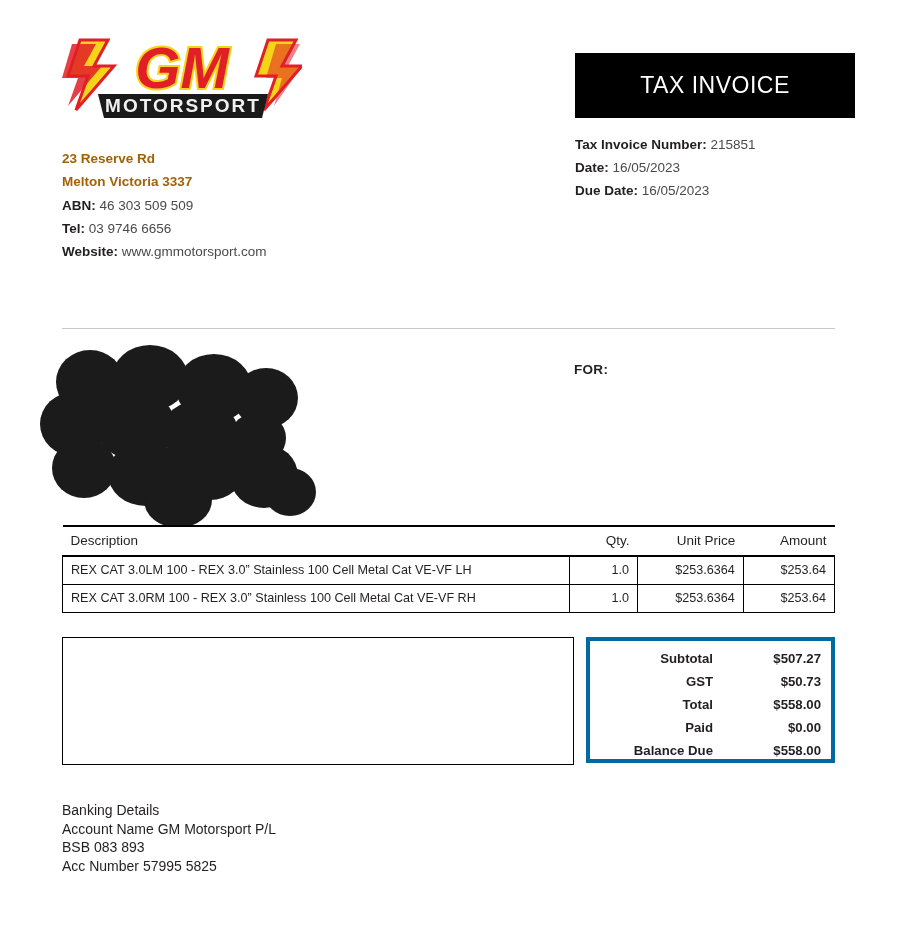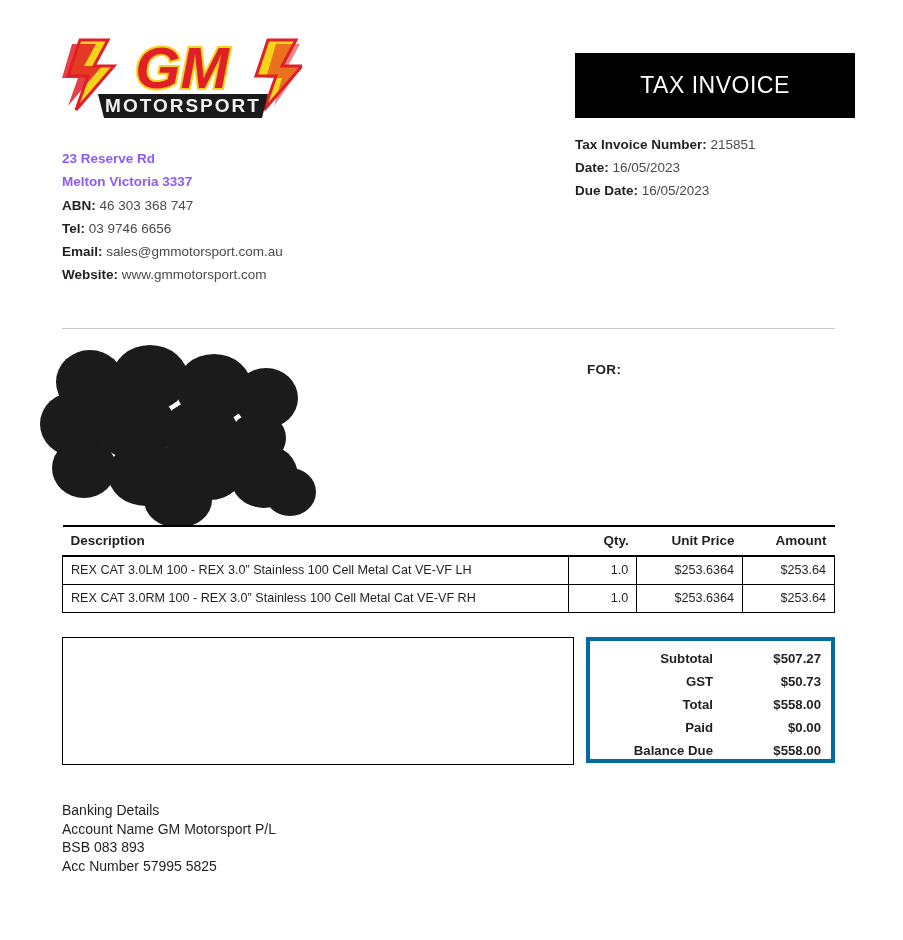--- a/index.html
+++ b/index.html
@@ -73,38 +73,38 @@
   
   .company {
     position: absolute;
     left: 62px;
     top: 147px;
     width: 420px;
     font-size: 13.5px;
     line-height: 23.3px;
     color: #4a4a4a;
   }
-  .company .strong { font-weight: bold; color: #8b5cf6; }
+  .company .strong { font-weight: bold; color: #a16207; }
   .company .lbl { font-weight: bold; color: #231f20; }
   .company .row { white-space: nowrap; }
 
   
   .divider {
     position: absolute;
     left: 62px;
     top: 328px;
     width: 773px;
     height: 1px;
     background: #c9c9c9;
   }
 
   
   .for-label {
     position: absolute;
-    left: 587px;
+    left: 574px;
     top: 362px;
     font-size: 13.5px;
     font-weight: bold;
     color: #231f20;
     letter-spacing: 0.3px;
   }
 
   
   .redaction {
     position: absolute;
@@ -119,21 +119,21 @@
     position: absolute;
     left: 62px;
     top: 525px;
     width: 773px;
     border-collapse: collapse;
     font-size: 12.6px;
   }
   .items thead th {
     border-top: 2px solid #000;
     border-bottom: 2px solid #000;
-    font-weight: bold;
+    font-weight: normal;
     font-size: 13.5px;
     padding: 6px 8px 7px 8px;
     text-align: left;
     color: #231f20;
     background: #fff;
   }
   .items thead th.num { text-align: right; }
   .items tbody td {
     border-bottom: 1px solid #000;
     padding: 6px 8px 7px 8px;
@@ -234,29 +234,25 @@
       <span class="lbl">Due Date:</span>
       <span class="val">16/05/2023</span>
     </div>
   </div>
 
   <div class="company">
     <div class="row strong">23 Reserve Rd</div>
     <div class="row strong">Melton Victoria 3337</div>
     <div class="row">
       <span class="lbl">ABN:</span>
-      <span>46 303 368 747</span>
+      <span>46 303 509 509</span>
     </div>
     <div class="row">
       <span class="lbl">Tel:</span>
       <span>03 9746 6656</span>
-    </div>
-    <div class="row">
-      <span class="lbl">Email:</span>
-      <span>sales@gmmotorsport.com.au</span>
     </div>
     <div class="row">
       <span class="lbl">Website:</span>
       <span>www.gmmotorsport.com</span>
     </div>
   </div>
 
   <div class="divider"></div>
 
   <div class="for-label">FOR:</div>

